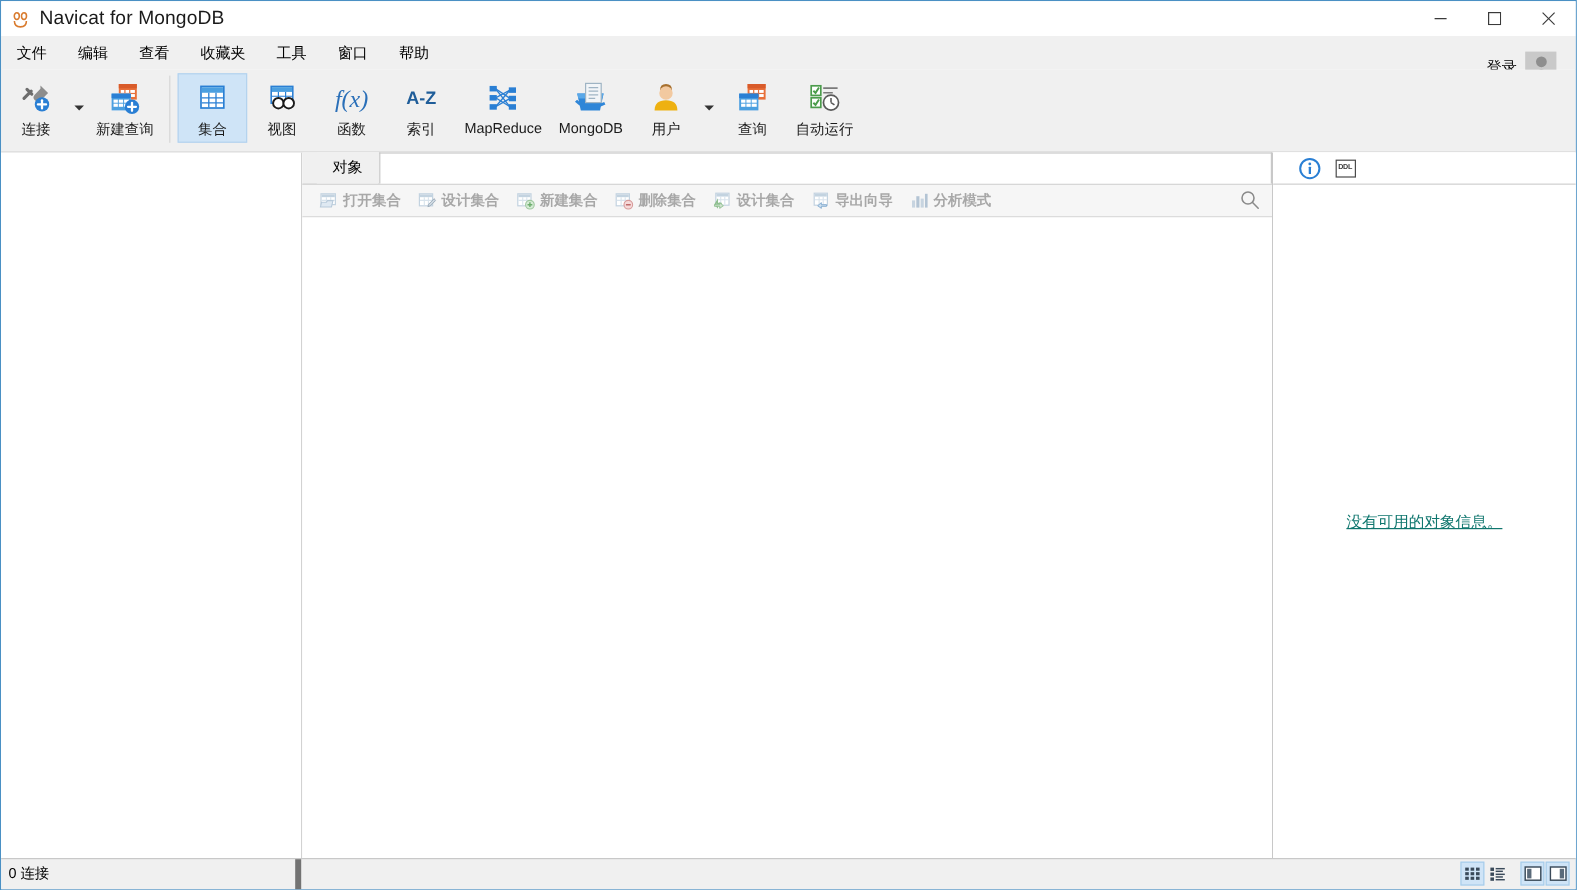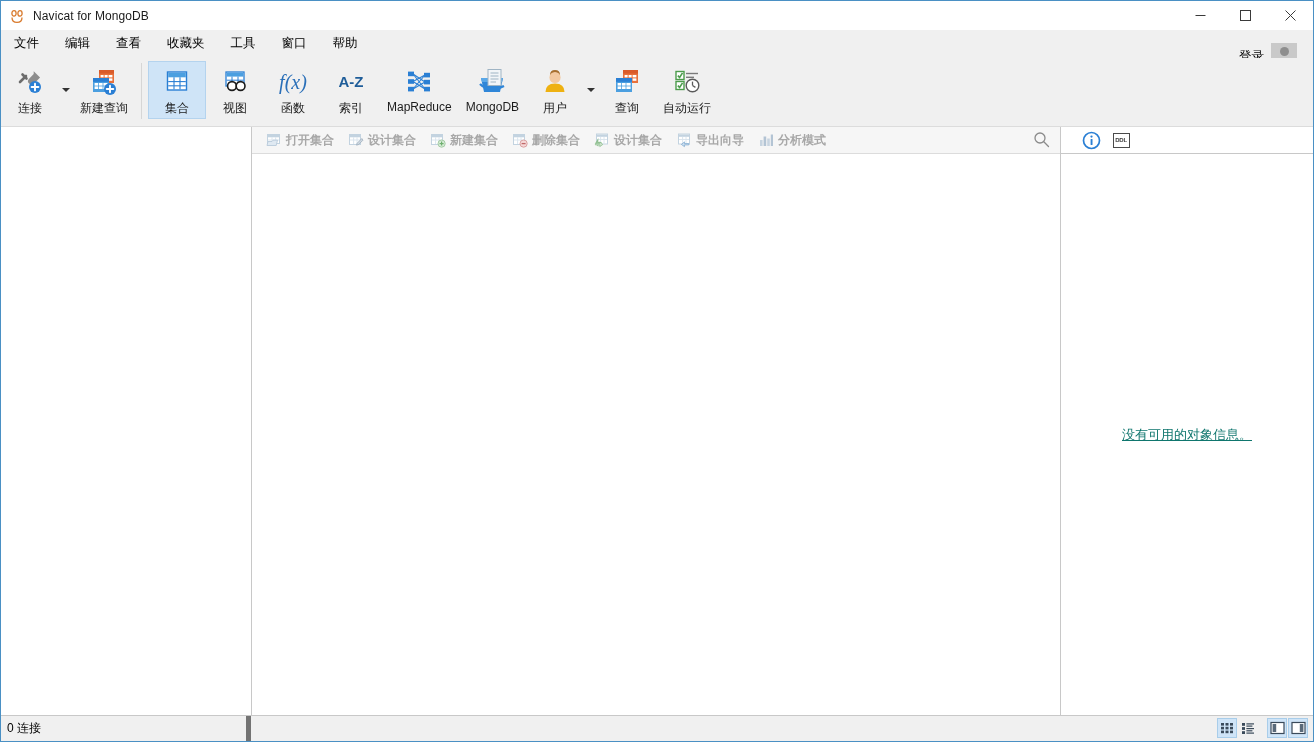--- a/index.html
+++ b/index.html
@@ -38,21 +38,21 @@
   }
   .titlebar .app-icon {
     width: 16px;
     height: 16px;
     margin-left: 8px;
     margin-right: 8px;
     flex: 0 0 auto;
     position: relative;
   }
   .titlebar .app-title {
-    font-size: 12px;
+    font-size: 16px;
     color: #1a1a1a;
     letter-spacing: 0.1px;
   }
   .win-controls {
     position: absolute;
     right: 0;
     top: 0;
     height: 29px;
     display: flex;
   }
@@ -75,21 +75,20 @@
     position: relative;
     border-bottom: none;
   }
   .menu-item {
     padding: 0 13px;
     height: 28px;
     line-height: 28px;
     font-size: 12.5px;
     color: #000;
     cursor: default;
-    font-family: Liberation Mono, monospace;
   }
   .menubar-right {
     position: absolute;
     right: 0;
     top: 12px;
     height: 28px;
     display: flex;
     align-items: center;
     padding-right: 16px;
     justify-content: flex-end;
@@ -654,20 +653,24 @@
 
     </div>
   </div>
 
   <div class="body-area">
 
     <div class="nav-pane"></div>
 
     <div class="center-pane">
 
+      <div class="tabstrip">
+        <div class="tab active">对象</div>
+        <div class="tab-blank"></div>
+      </div>
 
       <div class="obj-toolbar">
 
         <div class="obj-btn">
           <span class="obj-ico">
             <svg width="16" height="16" viewBox="0 0 16 16">
               <rect x="1.5" y="2.5" width="12" height="9" fill="#ffffff" stroke="#c3d3e0" stroke-width="1"></rect>
               <rect x="2" y="3" width="11" height="2.3" fill="#c3d3e0"></rect>
               <g stroke="#d8e3ec" stroke-width="0.9">
                   <line x1="2" y1="8" x2="13" y2="8"></line>

